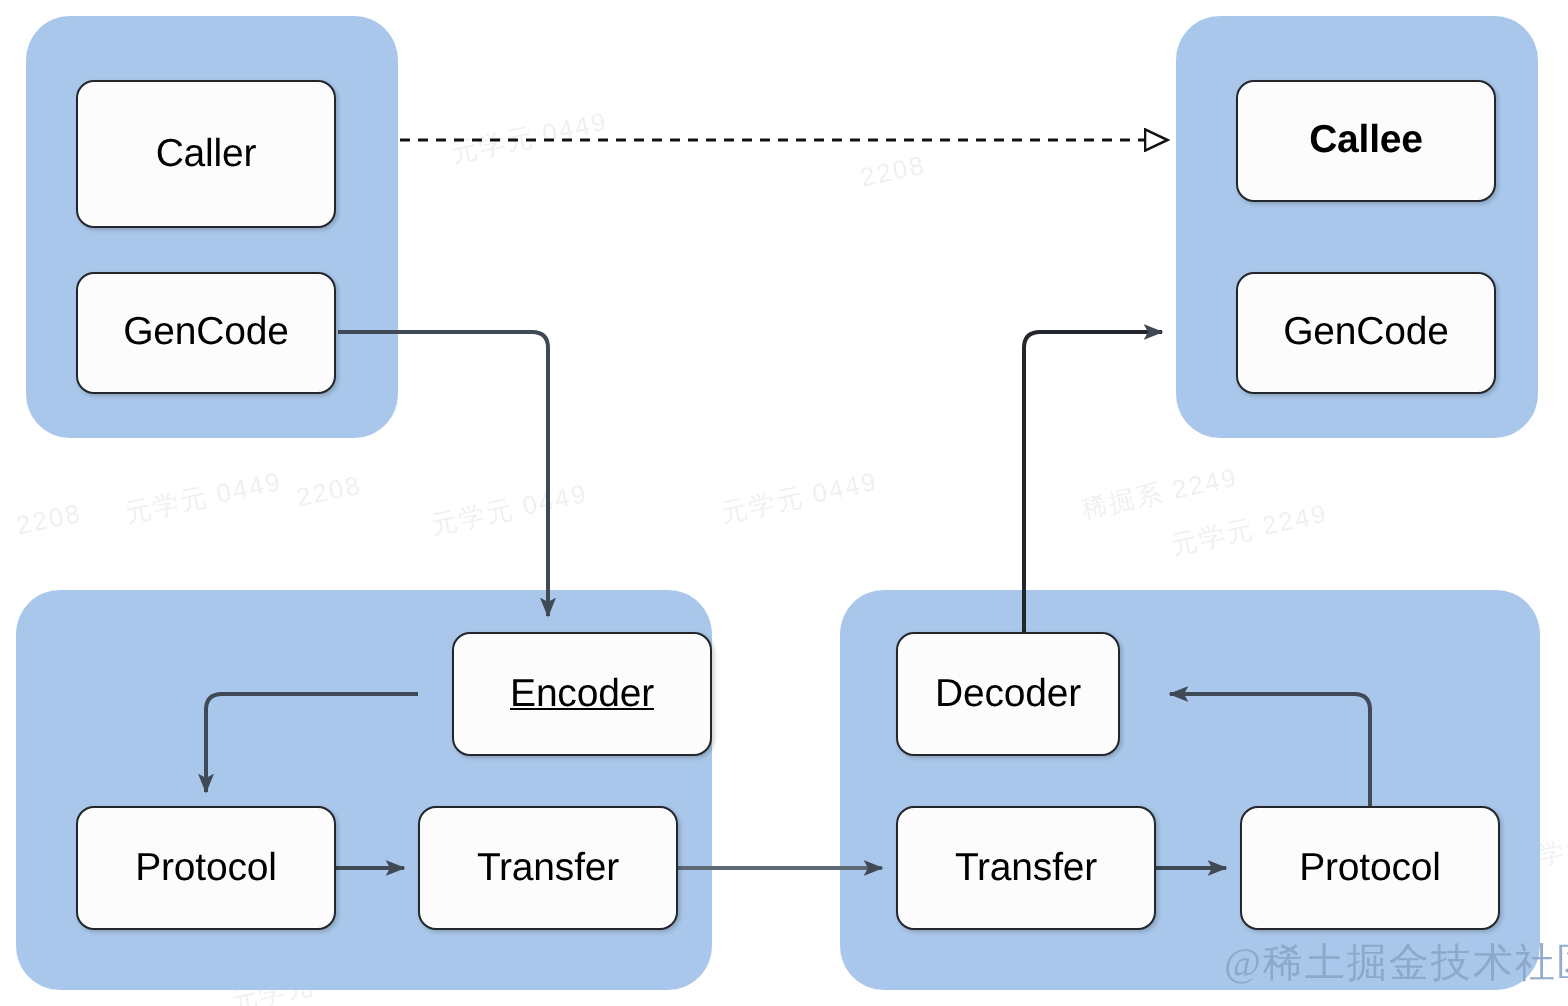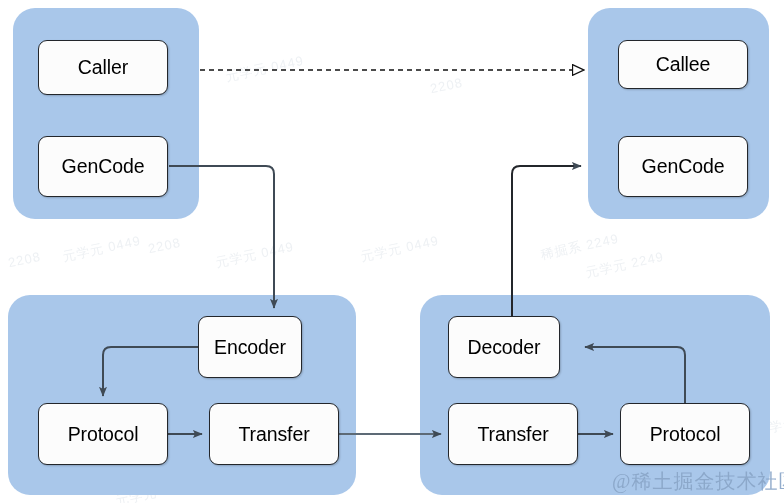--- a/index.html
+++ b/index.html
@@ -118,33 +118,33 @@
     <path d="M 339 434 L 441 434" fill="none" stroke="#5d6a76" stroke-width="2" marker-end="url(#arrow-filled)"></path>
 
     <path d="M 578 434 L 613 434" fill="none" stroke="#3f4a55" stroke-width="2" marker-end="url(#arrow-filled)"></path>
 
     <path d="M 685 403 L 685 355 Q 685 347 677 347 L 585 347" fill="none" stroke="#3f4a55" stroke-width="2" stroke-linejoin="round" marker-end="url(#arrow-filled)"></path>
 
     <path d="M 512 316 L 512 174 Q 512 166 520 166 L 581 166" fill="none" stroke="#23262b" stroke-width="2" stroke-linejoin="round" marker-end="url(#arrow-filled)"></path>
   </svg>
 
   <div id="nodes">
-      <div class="node-box" style="left: 38px; top: 40px; width: 130px; height: 55px;">
+      <div class="node-box" style="left: 38px; top: 40px; width: 130px; height: 74px;">
         <span>Caller</span>
       </div>
       <div class="node-box" style="left: 38px; top: 136px; width: 130px; height: 61px;">
         <span>GenCode</span>
       </div>
-      <div class="node-box" style="left: 618px; top: 40px; width: 130px; height: 49px;">
+      <div class="node-box" style="left: 618px; top: 40px; width: 130px; height: 61px; font-weight: bold;">
         <span>Callee</span>
       </div>
       <div class="node-box" style="left: 618px; top: 136px; width: 130px; height: 61px;">
         <span>GenCode</span>
       </div>
-      <div class="node-box" style="left: 198px; top: 316px; width: 104px; height: 62px;">
+      <div class="node-box" style="left: 226px; top: 316px; width: 130px; height: 62px; text-decoration: underline;">
         <span>Encoder</span>
       </div>
       <div class="node-box" style="left: 38px; top: 403px; width: 130px; height: 62px;">
         <span>Protocol</span>
       </div>
       <div class="node-box" style="left: 209px; top: 403px; width: 130px; height: 62px;">
         <span>Transfer</span>
       </div>
       <div class="node-box" style="left: 448px; top: 316px; width: 112px; height: 62px;">
         <span>Decoder</span>

